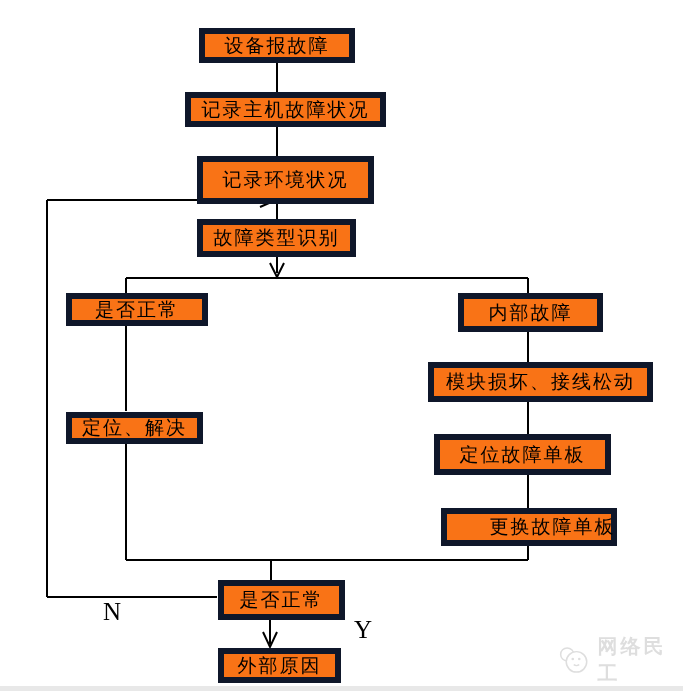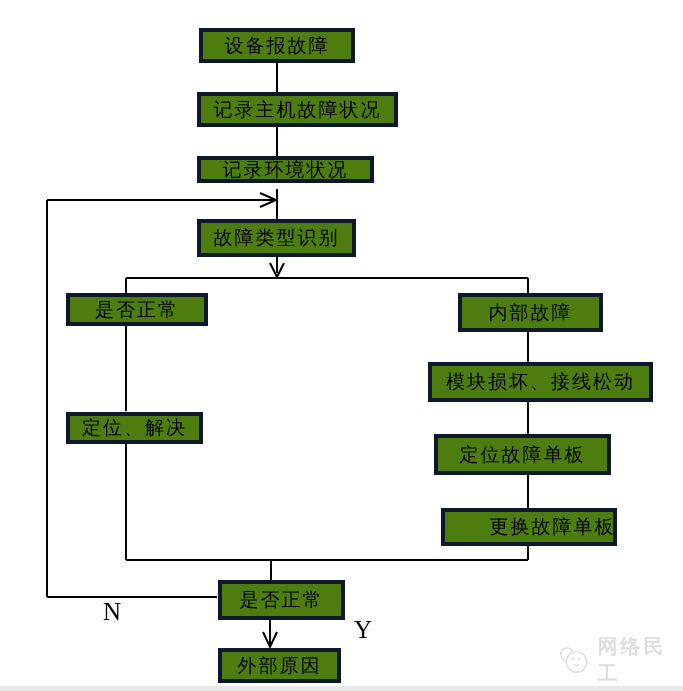--- a/index.html
+++ b/index.html
@@ -2,27 +2,27 @@
 <html><head>
 <meta charset="utf-8">
 <style>
   html,body{margin:0;padding:0;background:#ffffff;}
   .canvas{
     position:relative;width:683px;height:691px;background:#ffffff;overflow:hidden;
     font-family:"DejaVu Sans","Liberation Sans",sans-serif;
   }
   svg.wires{position:absolute;left:0;top:0;width:683px;height:691px;}
   .node{
-    position:absolute;box-sizing:border-box;border:4px solid #0f172a;background:#4d7c0f;
+    position:absolute;box-sizing:border-box;border:6px solid #0f172a;background:#f97316;
     display:flex;align-items:center;justify-content:center;
     font-size:19px;letter-spacing:2px;color:#000;white-space:nowrap;z-index:2;
   }
   .n0{left:199px;top:28px;width:156px;height:35px;}
-  .n1{left:197px;top:92px;width:201px;height:35px;}
-  .n2{left:197px;top:156px;width:177px;height:27px;text-align:center;}
+  .n1{left:185px;top:92px;width:201px;height:35px;}
+  .n2{left:197px;top:156px;width:177px;height:48px;text-align:center;}
   .n3{left:197px;top:219px;width:159px;height:38px;font-family:Liberation Mono, monospace;}
   .n4{left:66px;top:293px;width:142px;height:33px;}
   .n5{left:458px;top:293px;width:145px;height:39px;}
   .n6{left:428px;top:362px;width:225px;height:40px;}
   .n7{left:434px;top:434px;width:177px;height:41px;}
   .n8{left:441px;top:508px;width:176px;height:38px;padding-left:47px;}
   .n9{left:66px;top:412px;width:137px;height:32px;}
   .n10{left:218px;top:580px;width:127px;height:40px;}
   .n11{left:218px;top:648px;width:123px;height:35px;}
   .edge-label{

